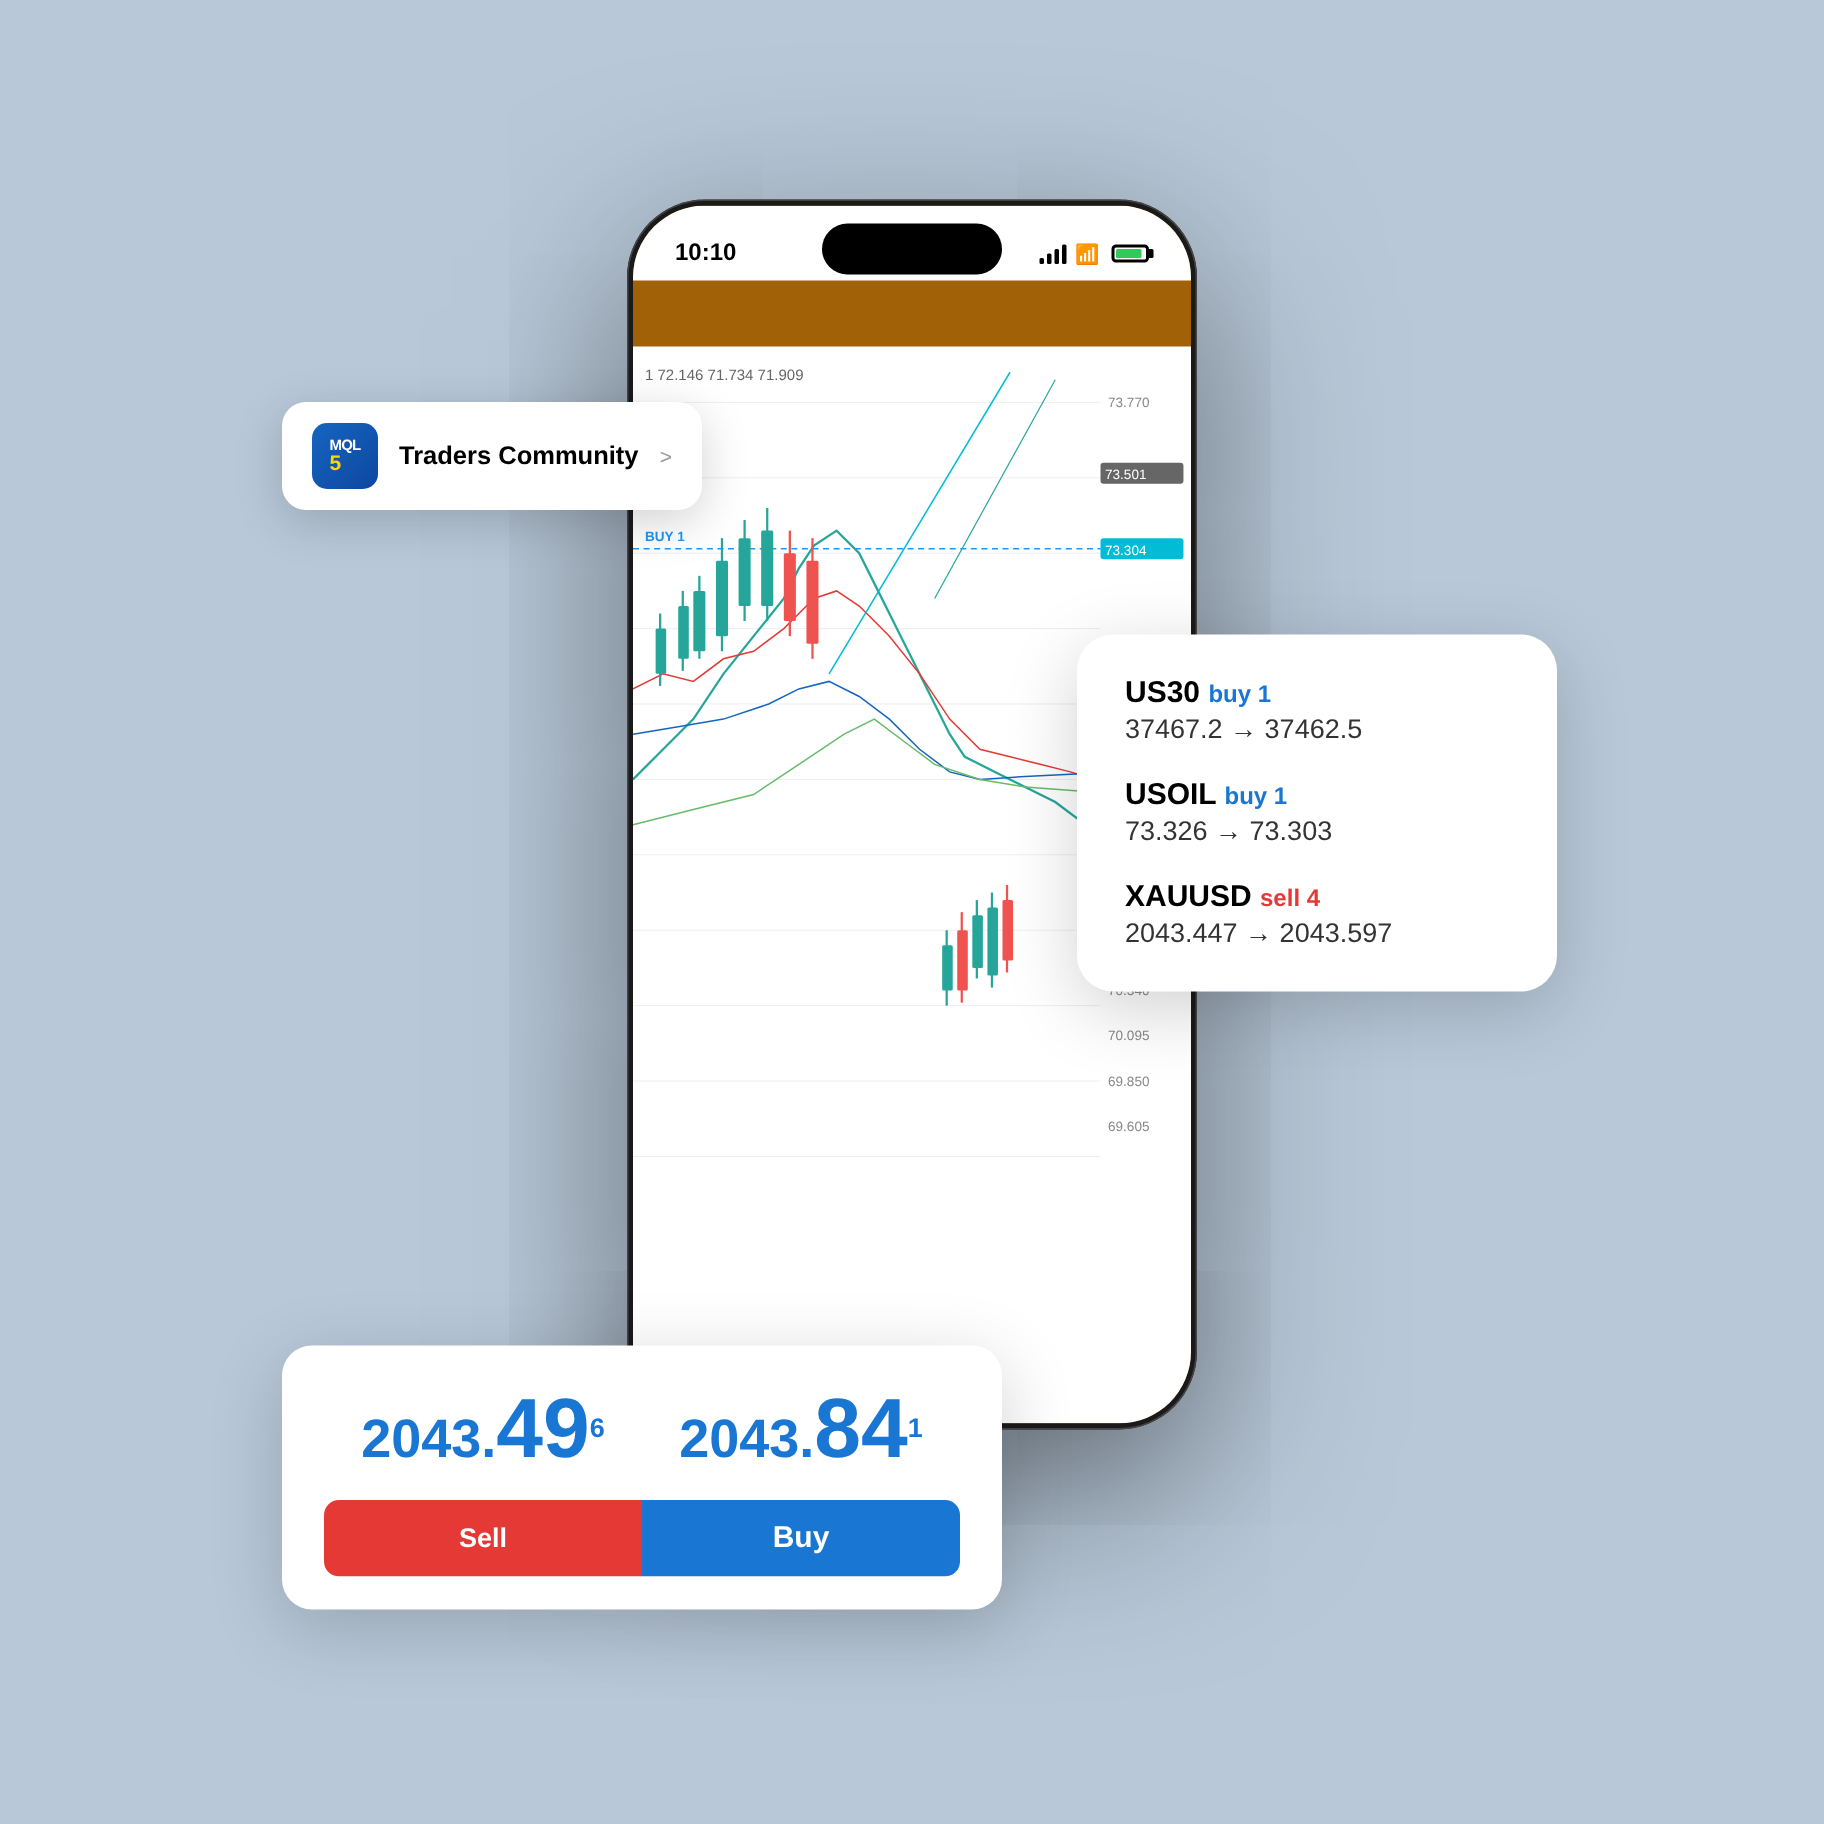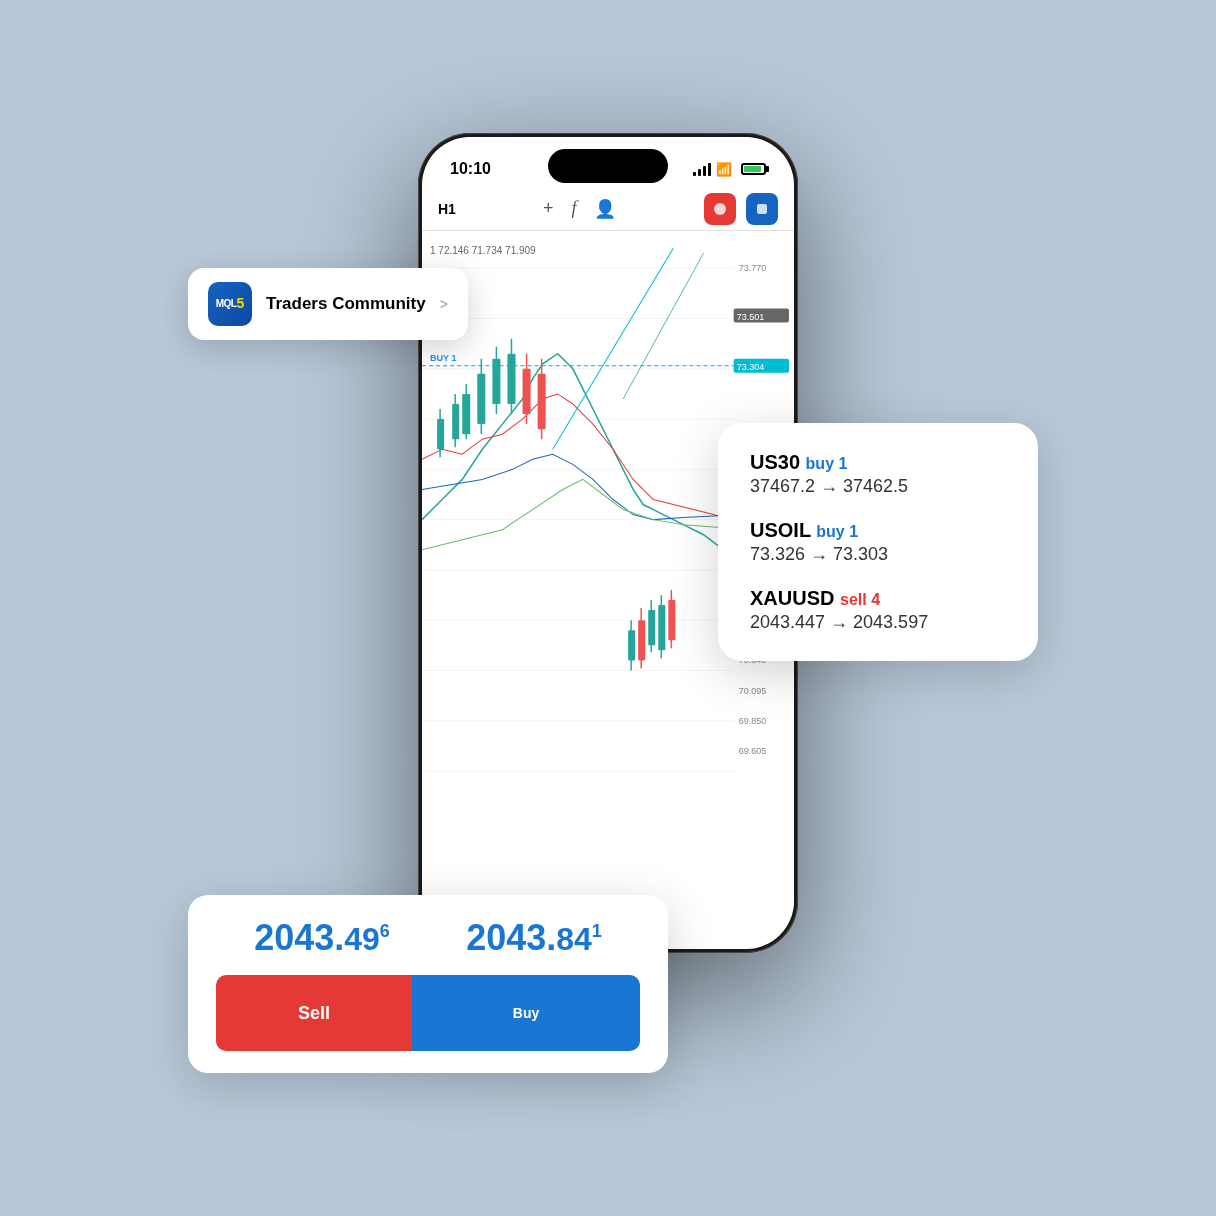--- a/index.html
+++ b/index.html
@@ -317,21 +317,21 @@
       font-weight: 700;
       color: #1976d2;
     }
 
     .price-big sup {
       font-size: 18px;
       vertical-align: super;
     }
 
     .price-big-num {
-      font-size: 32px;
+      font-size: 56px;
       margin-top: 28px;
     }
 
     .btn-row {
       display: flex;
       gap: 0;
       border-radius: 10px;
       overflow: hidden;
     }
 
@@ -344,22 +344,22 @@
       font-size: 18px;
       font-weight: 600;
       cursor: pointer;
     }
 
     .btn-buy {
       flex: 1;
       background: #1976d2;
       color: #fff;
       border: none;
-      padding: 30px;
-      font-size: 14px;
+      padding: 14px;
+      font-size: 20px;
       font-weight: 600;
       cursor: pointer;
     }
 
   </style>
 </head>
 <body>
 
 <div class="scene">
 
@@ -382,42 +382,20 @@
             </div>
             <span class="wifi-icon">📶</span>
             <div class="battery">
               <div class="battery-fill"></div>
             </div>
           </div>
         </div>
 
         <div class="dynamic-island"></div>
 
-        <div class="toolbar">
-          <div class="toolbar-left">
-            <span class="toolbar-tf">H1</span>
-          </div>
-          <div class="toolbar-icons">
-            <span class="toolbar-icon">+</span>
-            <span class="toolbar-icon" style="font-style:italic;font-family:serif;">f</span>
-            <span class="toolbar-icon">👤</span>
-          </div>
-          <div class="toolbar-right">
-            <div class="toolbar-btn btn-red">
-              <svg width="16" height="16" viewBox="0 0 16 16">
-                  <circle cx="8" cy="8" r="6" fill="white" opacity="0.8"></circle>
-                </svg>
-            </div>
-            <div class="toolbar-btn btn-blue">
-              <svg width="16" height="16" viewBox="0 0 16 16">
-                  <rect x="3" y="3" width="10" height="10" rx="2" fill="white" opacity="0.8"></rect>
-                </svg>
-            </div>
-          </div>
-        </div>
 
         <div class="chart-area">
           <svg class="chart-svg" viewBox="0 0 370 700" xmlns="http://www.w3.org/2000/svg">
 
             <line x1="0" y1="30" x2="310" y2="30" stroke="#e8e8e8" stroke-width="0.5"></line>
             <line x1="0" y1="80" x2="310" y2="80" stroke="#e8e8e8" stroke-width="0.5"></line>
             <line x1="0" y1="130" x2="310" y2="130" stroke="#e8e8e8" stroke-width="0.5"></line>
             <line x1="0" y1="180" x2="310" y2="180" stroke="#e8e8e8" stroke-width="0.5"></line>
             <line x1="0" y1="230" x2="310" y2="230" stroke="#e8e8e8" stroke-width="0.5"></line>
             <line x1="0" y1="280" x2="310" y2="280" stroke="#e8e8e8" stroke-width="0.5"></line>
@@ -500,21 +478,21 @@
           <div style="position:absolute; top:14px; left:8px; font-size:10px; color:#666;">1 72.146 71.734 71.909</div>
         </div>
 
       </div>
 
     </div>
   </div>
 
   <div class="notification-card">
     <div class="mql5-logo">
-      <div style="display:flex; align-items:center; line-height:1;">
+      <div style="display:flex; flex-direction:column; line-height:1;">
         <span style="color:#fff; font-size:10px; font-weight:900; letter-spacing:-0.5px;">MQL</span>
         <span style="color:#ffd700; font-size:14px; font-weight:900; margin-top:-2px;">5</span>
       </div>
     </div>
     <span class="notification-text">Traders Community</span>
     <span class="notification-chevron">&gt;</span>
   </div>
 
   <div class="trade-card">
 

